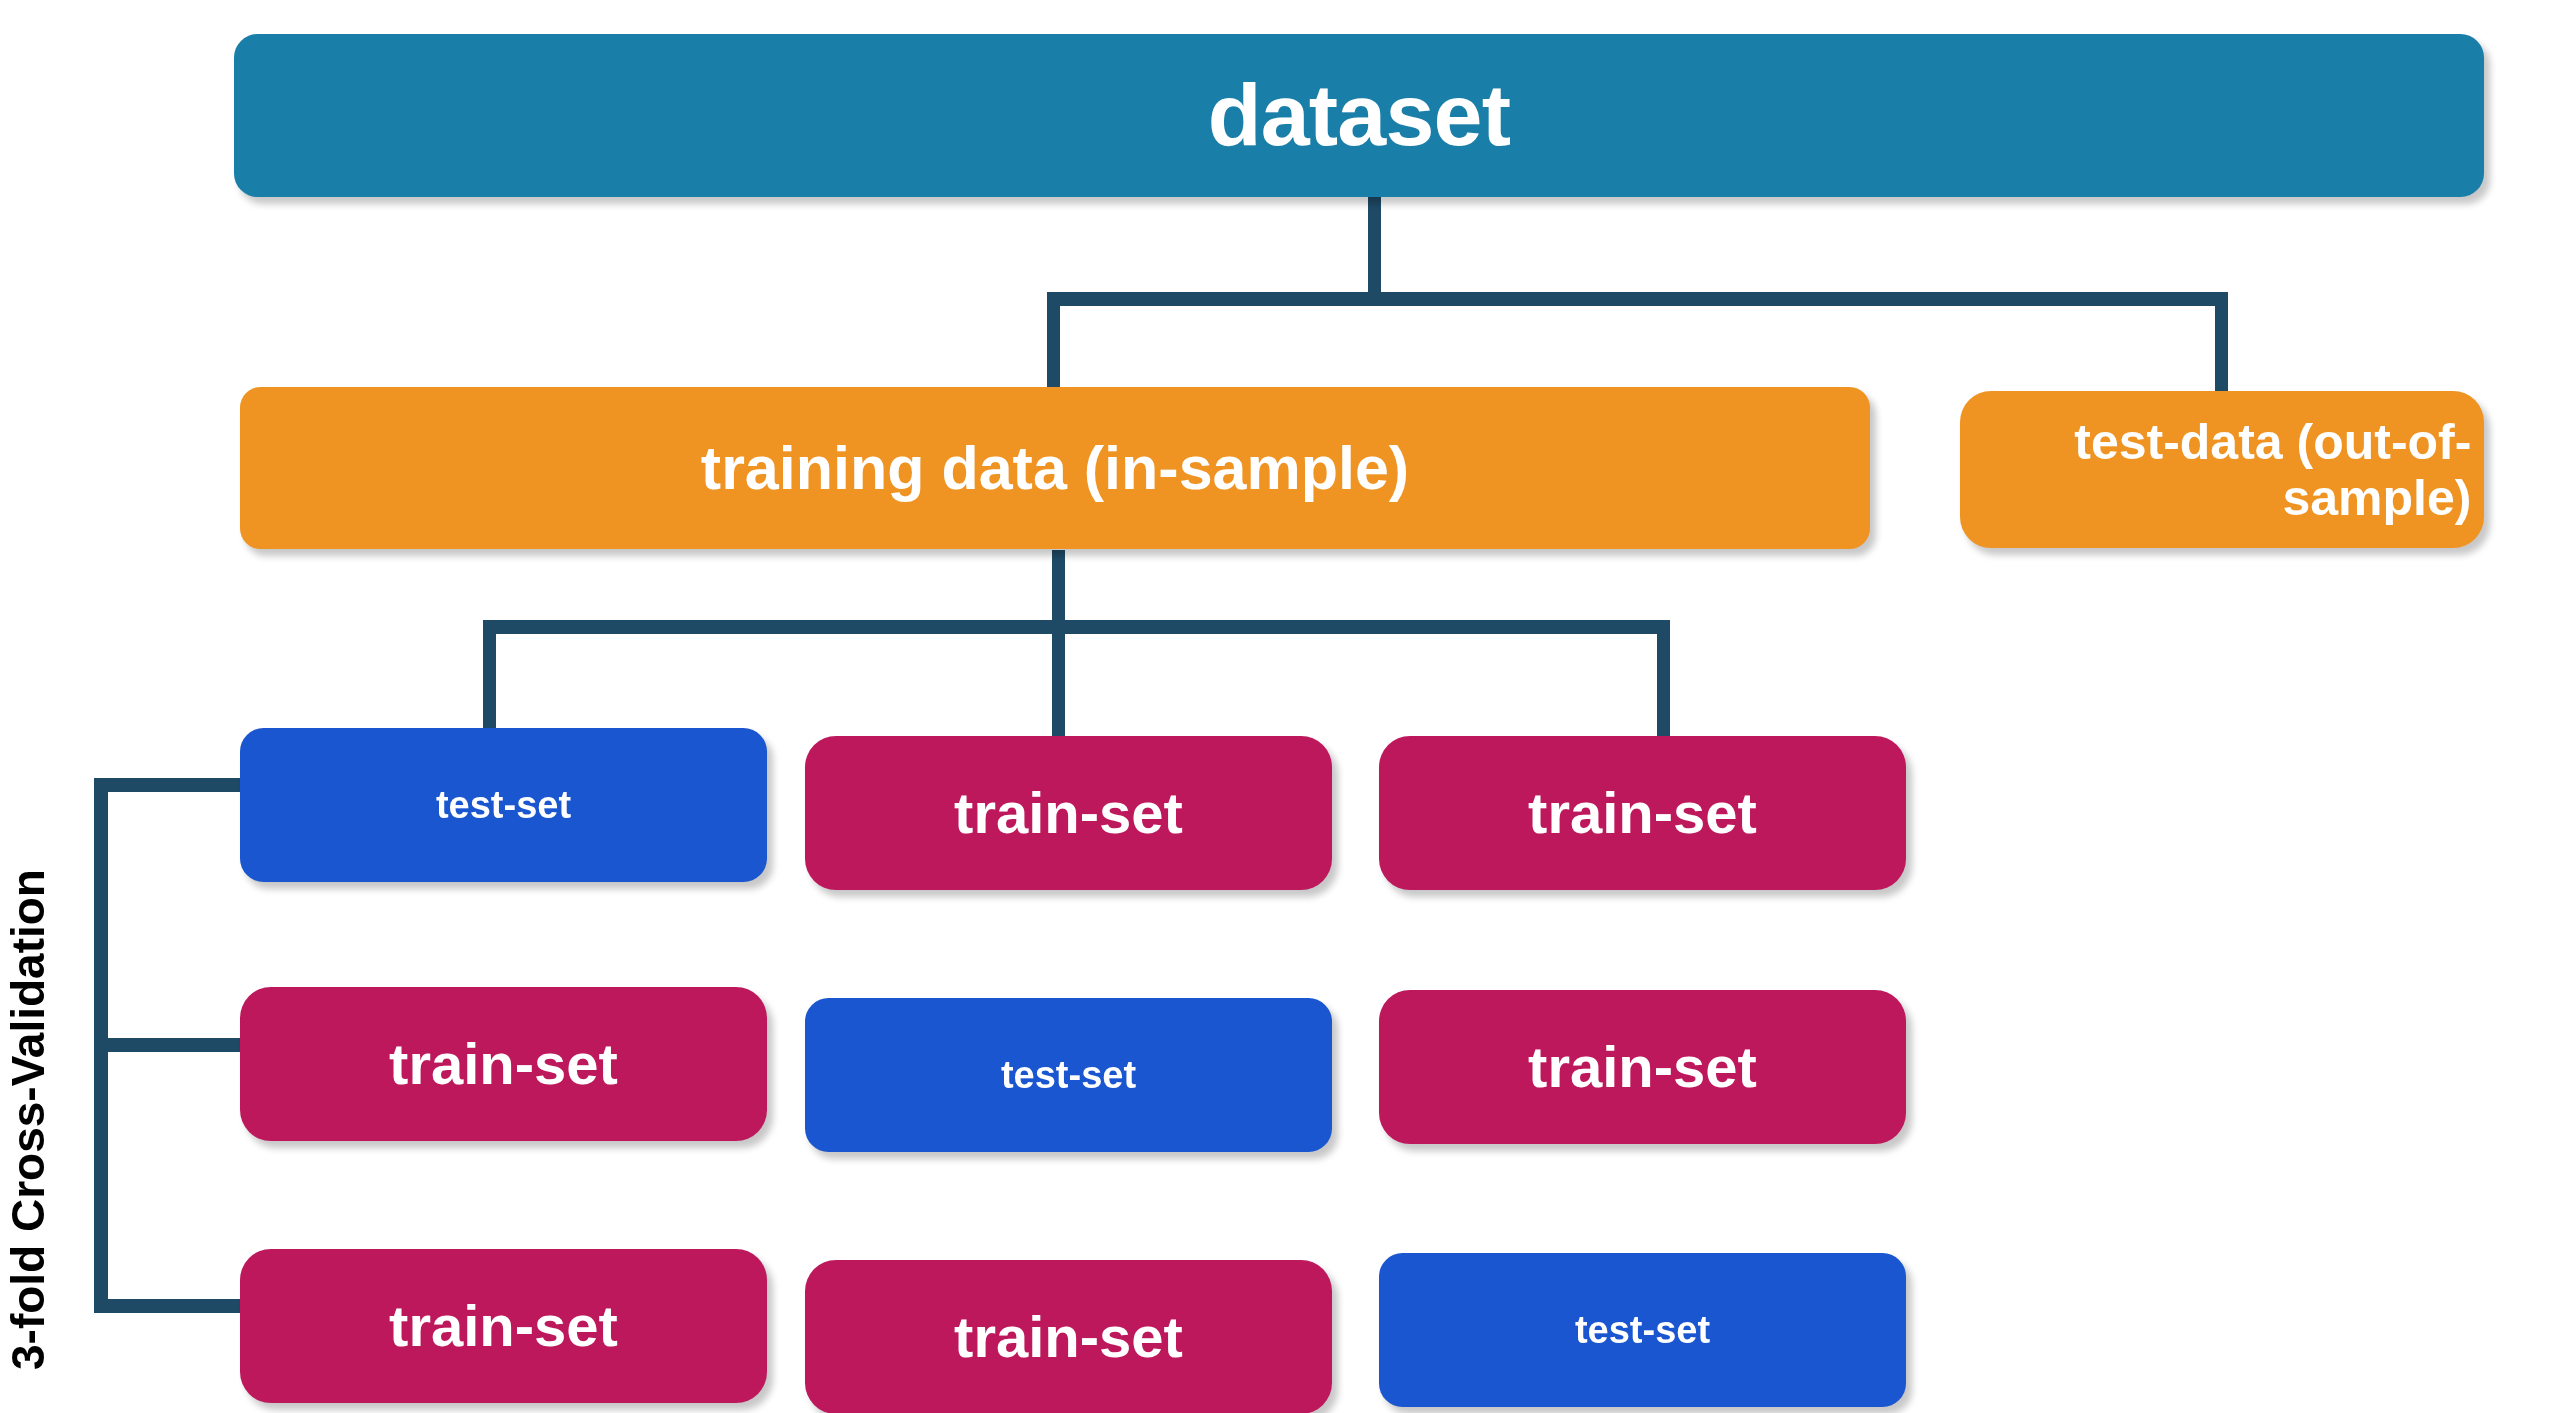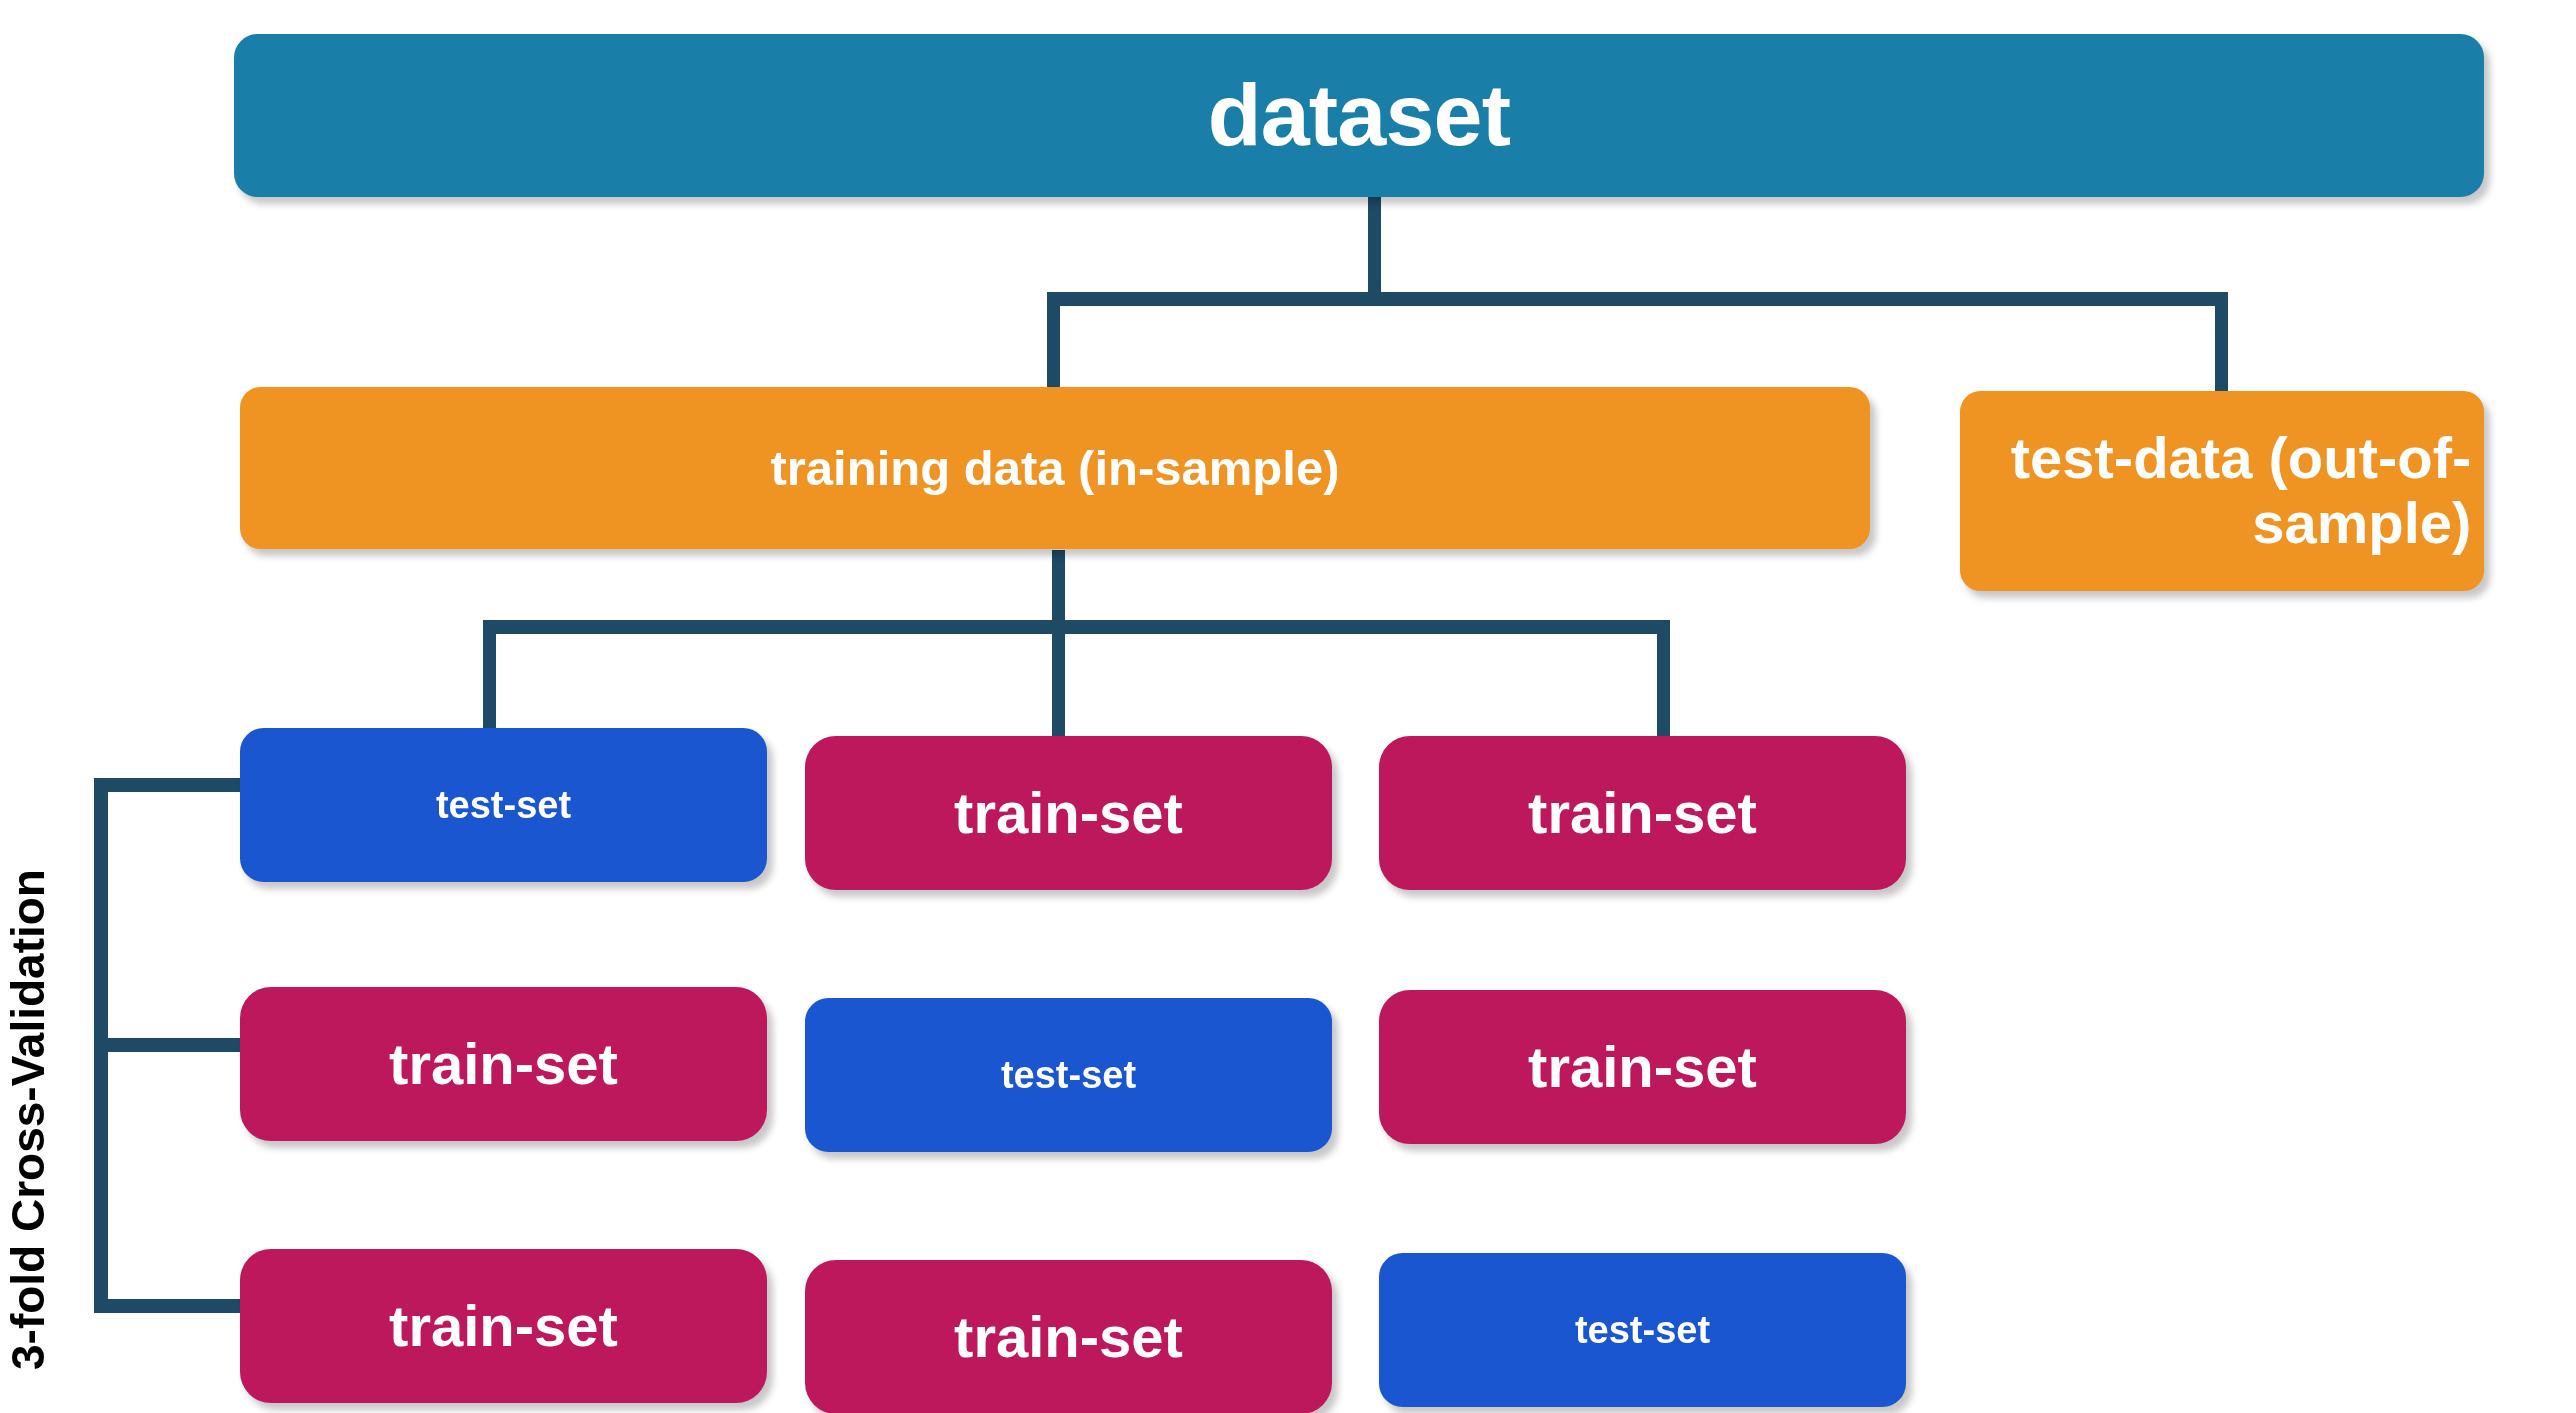--- a/index.html
+++ b/index.html
@@ -37,21 +37,21 @@
   }
 
   .node-dataset {
     background: #1a7fa8;
     font-size: 88px;
     letter-spacing: -0.8px;
     border-radius: 23.6px;
   }
   .node-orange {
     background: #ef9423;
-    font-size: 49px;
+    font-size: 61px;
   }
   .node-train {
     background: #be185d;
     font-size: 58px;
     border-radius: 31px;
   }
   .node-test {
     background: #1a56d0;
     font-size: 38px;
     border-radius: 23.6px;
@@ -85,21 +85,21 @@
 
   <div class="node node-dataset" style="left:234px; top:34px; width:2250px; height:163px;">dataset</div>
 
   <div class="conn conn-v" style="left:1368px; top:197px; width:13.4px; height:102px;"></div>
   <div class="conn conn-h" style="left:1047px; top:292px; width:1181px; height:14px;"></div>
   <div class="conn conn-v" style="left:1047px; top:292px; width:13.4px; height:101px;"></div>
   <div class="conn conn-v" style="left:2215px; top:292px; width:13.4px; height:101px;"></div>
 
   <div class="node node-orange" style="left:240px; top:387px; width:1630px; height:162px;">training data (in-sample)</div>
 
-  <div class="node node-orange" style="left:1960px; top:391px; width:524px; height:200px; font-size:58px;">test-data (out-of-sample)</div>
+  <div class="node node-orange" style="left:1960px; top:391px; width:524px; height:157px; font-size:50px;border-radius:31px;">test-data (out-of-sample)</div>
 
   <div class="conn conn-v" style="left:1052px; top:550px; width:13.4px; height:79px;"></div>
   <div class="conn conn-h" style="left:483px; top:620px; width:1187px; height:14px;"></div>
   <div class="conn conn-v" style="left:483px; top:620px; width:13.4px; height:117px;"></div>
   <div class="conn conn-v" style="left:1052px; top:620px; width:13.4px; height:117px;"></div>
   <div class="conn conn-v" style="left:1657px; top:620px; width:13.4px; height:117px;"></div>
 
   <div class="conn conn-v" style="left:94px; top:778px; width:14px; height:535px;"></div>
   <div class="conn conn-h" style="left:94px; top:778px; width:161px; height:14px;"></div>
   <div class="conn conn-h" style="left:94px; top:1038px; width:161px; height:14px;"></div>

